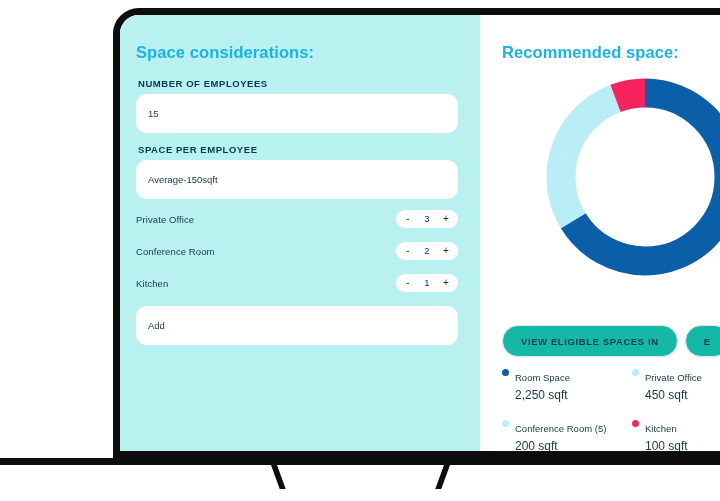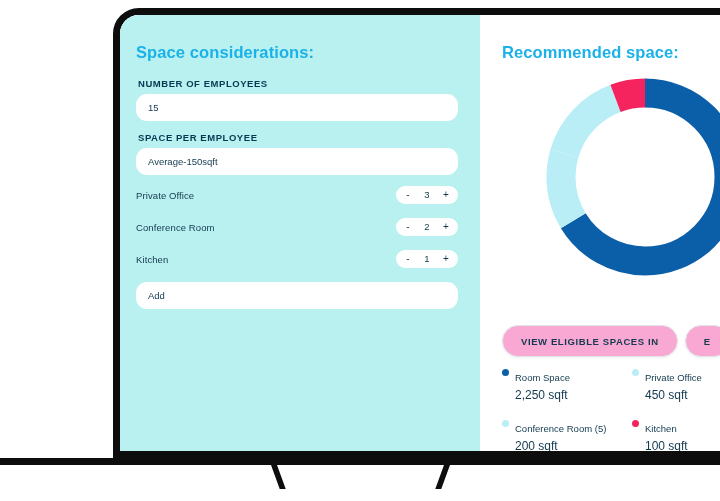--- a/index.html
+++ b/index.html
@@ -123,21 +123,21 @@
   .field-label {
     color: #063a52;
     font-size: 9.5px;
     font-weight: bold;
     letter-spacing: 0.55px;
     margin: 0 0 5px 2px;
     text-transform: uppercase;
   }
   .text-field {
     width: 100%;
-    height: 27px;
+    height: 39px;
     background: #ffffff;
     border: none;
     border-radius: 11px;
     font-family: "Liberation Sans", sans-serif;
     font-size: 9.5px;
     color: #12394d;
     padding: 0 12px;
     box-sizing: border-box;
     margin-bottom: 11px;
     outline: none;
@@ -227,21 +227,21 @@
     border-radius: 50%;
   }
   #buttons-row {
     position: absolute;
     left: 22px;
     top: 310px;
     display: flex;
     gap: 7px;
   }
   .pill-button {
-    background: #f9a8d4;
+    background: #14b8a6;
     border: 1px solid #e2e6e8;
     border-radius: 18px;
     height: 32px;
     display: flex;
     align-items: center;
     justify-content: center;
     padding: 0 18px;
     font-size: 9.5px;
     letter-spacing: 0.6px;
     color: #12394d;

